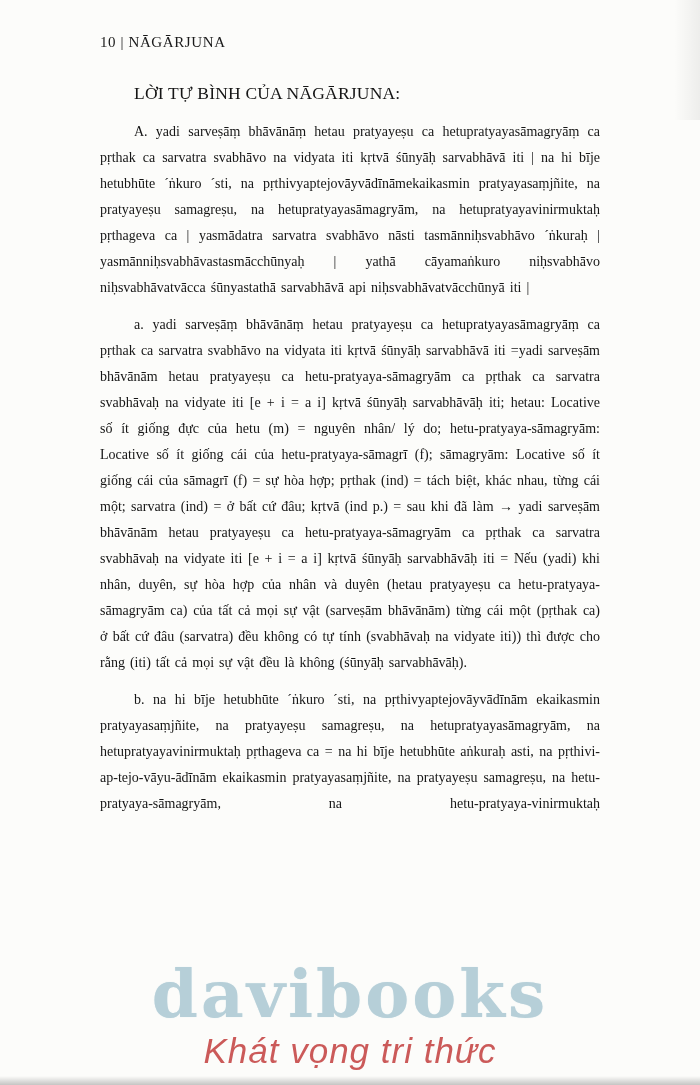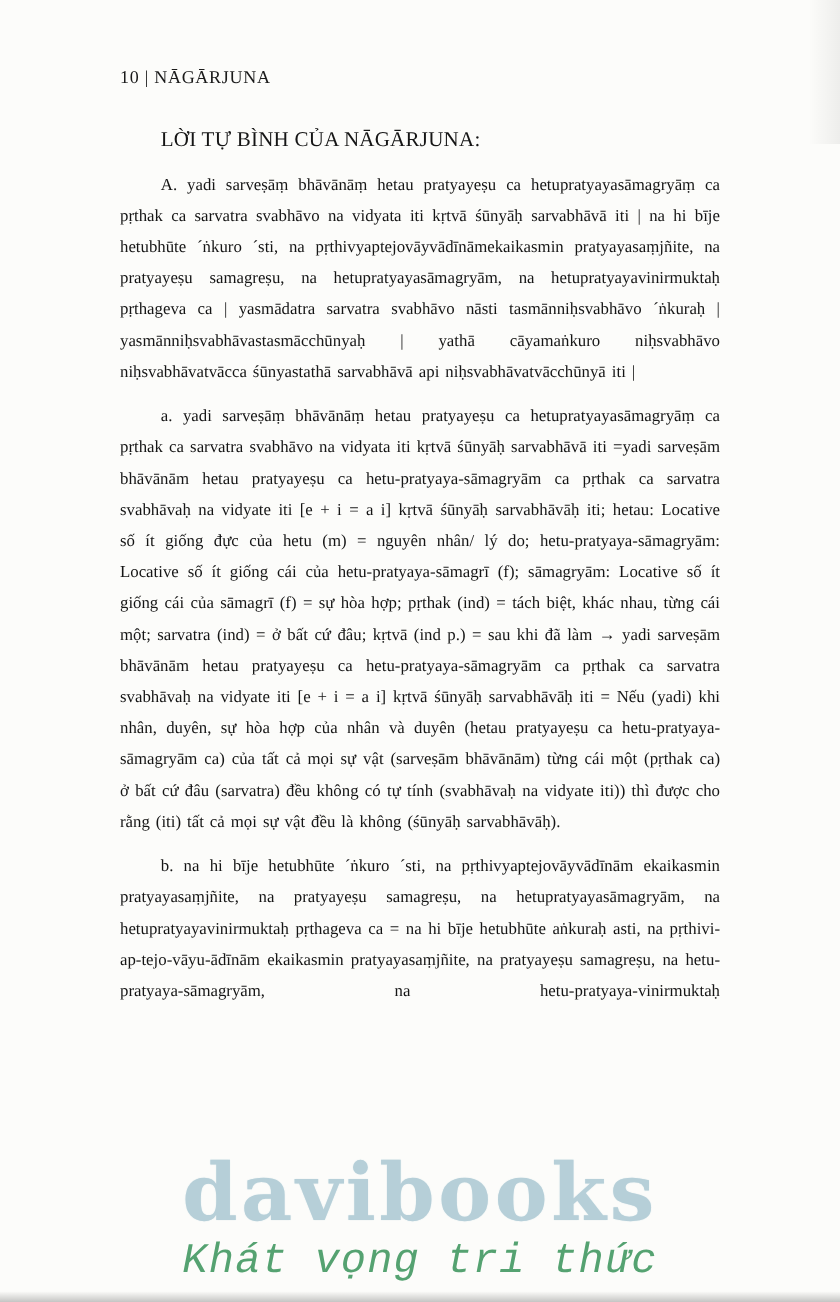--- a/index.html
+++ b/index.html
@@ -7,22 +7,21 @@
   body {
     position: relative;
     background: #fcfcfa;
     font-family: "Liberation Serif", "DejaVu Serif", serif;
     color: #151515;
     overflow: hidden;
   }
   .page {
     position: absolute;
     inset: 0;
-    padding: 20px 100px 0 100px;
-    margin-top: 37px;
+    padding: 34px 100px 0 100px;
   }
   .running-header {
     font-size: 15px;
     letter-spacing: 0.6px;
     margin-bottom: 32px;
     color: #1a1a1a;
   }
   .section-title {
     font-size: 17.5px;
     text-indent: 34px;
@@ -53,26 +52,26 @@
   .wm-name {
     font-family: "DejaVu Serif", serif;
     font-weight: bold;
     font-size: 66px;
     line-height: 1.05;
     letter-spacing: 3px;
     color: #9cbecb;
     text-shadow: 0 0 1px #c7dde4;
   }
   .wm-tagline {
-    font-family: Liberation Mono, monospace;
+    font-family: Liberation Sans, sans-serif;
     font-style: italic;
     font-size: 35px;
     margin-top: 2px;
     letter-spacing: 1px;
-    color: #15803d;
+    color: #b91c1c;
   }
   .page-edge-shadow {
     position: absolute;
     left: 0;
     right: 0;
     bottom: 0;
     height: 9px;
     background: linear-gradient(to bottom, rgba(0,0,0,0), rgba(0,0,0,0.22));
   }
   .corner-shade {

